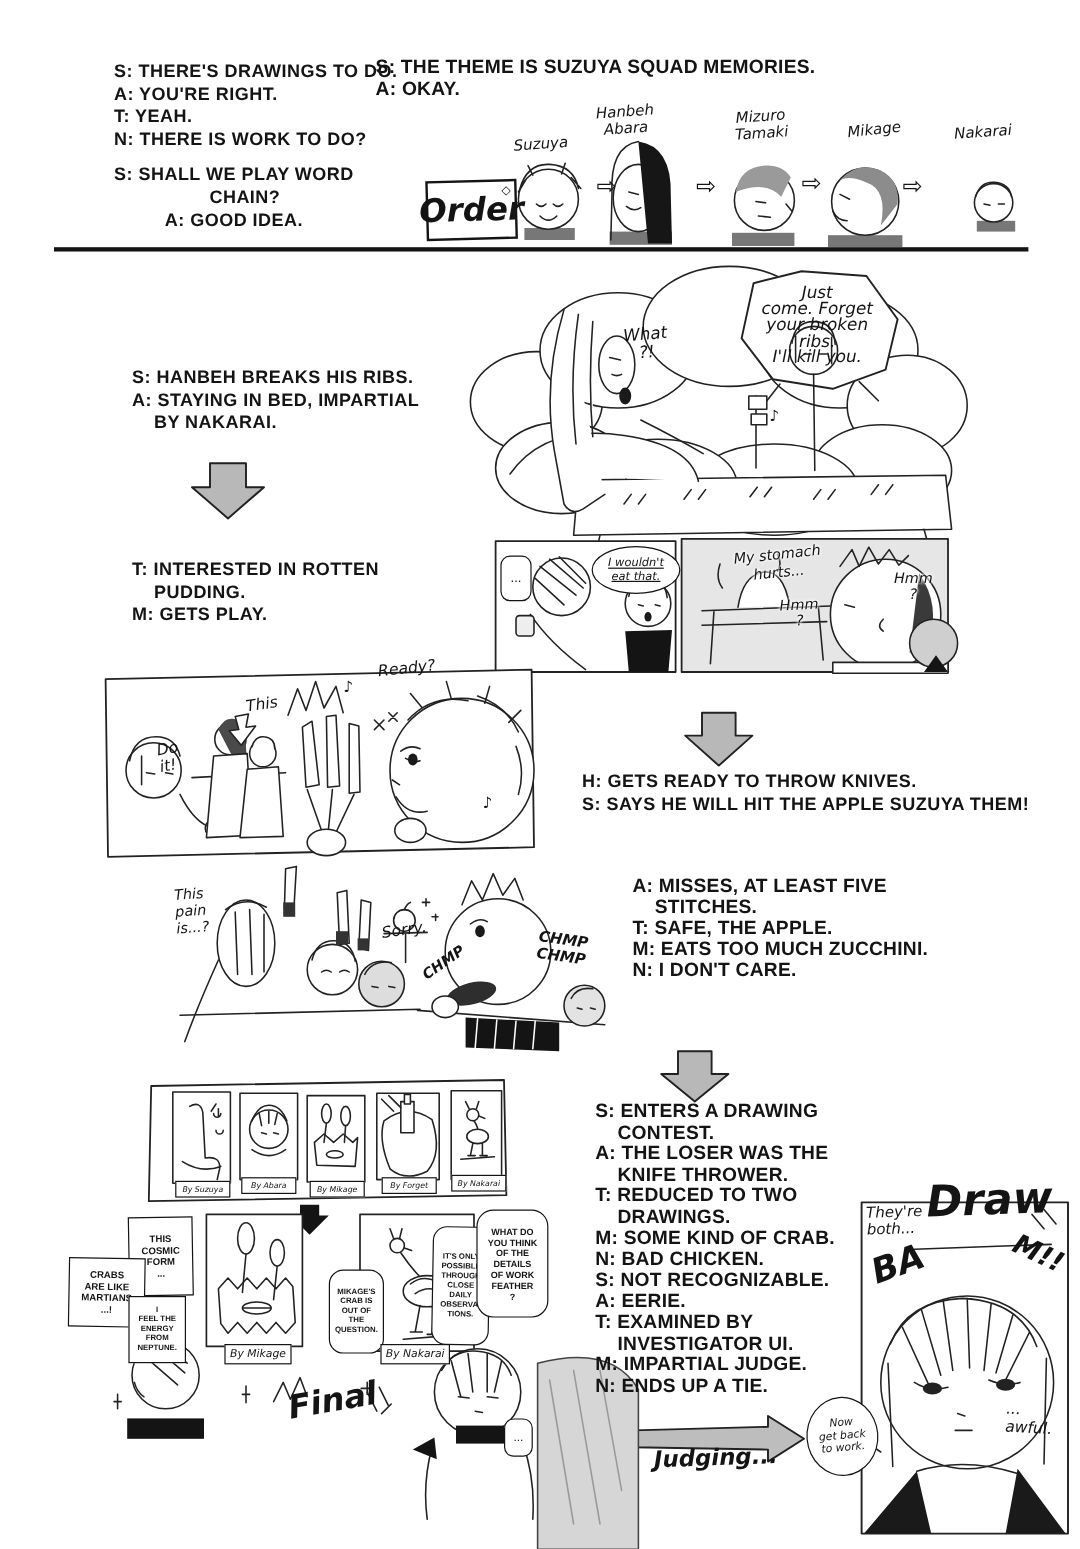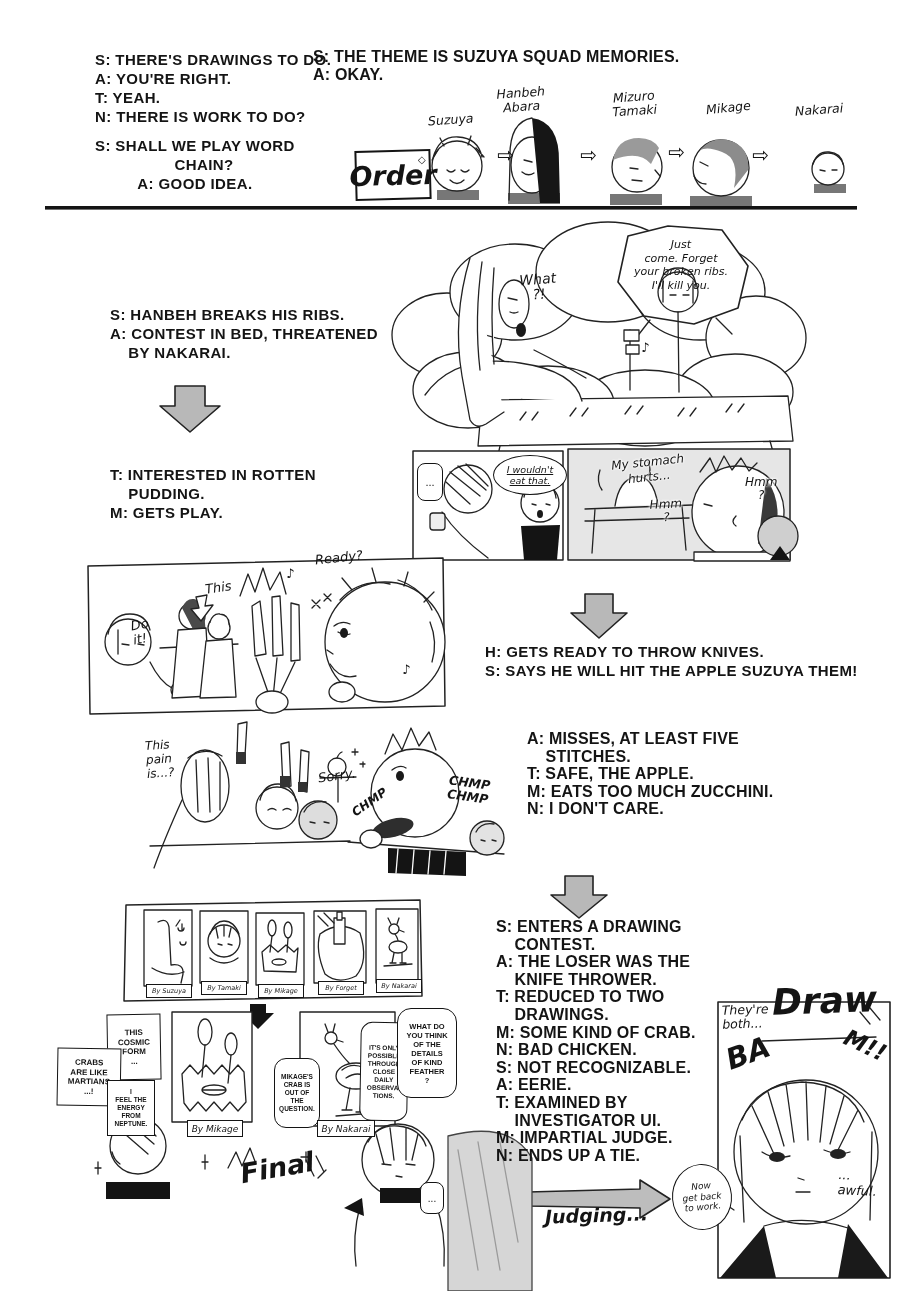--- a/index.html
+++ b/index.html
@@ -258,25 +258,25 @@
 Tamaki</div>
 <div class="hand" style="left:706px;top:100px;transform:rotate(-6deg);font-size:12.5px;">Mikage</div>
 <div class="hand" style="left:795px;top:102px;transform:rotate(-4deg);font-size:12.5px;">Nakarai</div>
 
 <div class="hand" style="left:497px;top:148px;font-size:20px;font-style:normal;">⇨</div>
 <div class="hand" style="left:580px;top:148px;font-size:20px;font-style:normal;">⇨</div>
 <div class="hand" style="left:668px;top:145px;font-size:20px;font-style:normal;">⇨</div>
 <div class="hand" style="left:752px;top:148px;font-size:20px;font-style:normal;">⇨</div>
 
 <div class="cap" style="left:110px;top:305px;">S: HANBEH BREAKS HIS RIBS.
-A: CONTEST IN BED, THREATENED
+A: STAYING IN BED, IMPARTIAL
     BY NAKARAI.</div>
 <div class="hand ctr" style="left:520px;top:272px;transform:rotate(-5deg);font-size:14px;">What
 ?!</div>
-<div class="hand ctr" style="left:625px;top:238px;width:112px;font-size:11px;line-height:13.5px;">Just
+<div class="hand ctr" style="left:625px;top:238px;width:112px;font-size:14px;line-height:13.5px;">Just
 come. Forget
 your broken ribs.
 I'll kill you.</div>
 <div class="hand" style="left:641px;top:340px;font-style:normal;">♪</div>
 
 <div class="cap" style="left:110px;top:465px;">T: INTERESTED IN ROTTEN
     PUDDING.
 M: GETS PLAY.</div>
 <div class="bub" style="left:417px;top:463px;width:24px;height:36px;border-radius:8px;font-size:11px;">...</div>
 <div class="bub" style="left:493px;top:455px;width:72px;height:38px;border-radius:50%;font:italic 9.5px/11px 'DejaVu Sans',sans-serif;text-decoration:underline;">I wouldn't
@@ -318,21 +318,21 @@
     DRAWINGS.
 M: SOME KIND OF CRAB.
 N: BAD CHICKEN.
 S: NOT RECOGNIZABLE.
 A: EERIE.
 T: EXAMINED BY
     INVESTIGATOR UI.
 M: IMPARTIAL JUDGE.
 N: ENDS UP A TIE.</div>
 <div class="bub" style="left:146px;top:984px;width:44px;height:12px;border-width:1px;font:italic 6.5px 'DejaVu Sans',sans-serif;">By Suzuya</div>
-<div class="bub" style="left:201px;top:981px;width:44px;height:12px;border-width:1px;font:italic 6.5px 'DejaVu Sans',sans-serif;">By Tamaki</div>
+<div class="bub" style="left:201px;top:981px;width:44px;height:12px;border-width:1px;font:italic 6.5px 'DejaVu Sans',sans-serif;">By Abara</div>
 <div class="bub" style="left:258px;top:984px;width:44px;height:12px;border-width:1px;font:italic 6.5px 'DejaVu Sans',sans-serif;">By Mikage</div>
 <div class="bub" style="left:318px;top:981px;width:44px;height:12px;border-width:1px;font:italic 6.5px 'DejaVu Sans',sans-serif;">By Forget</div>
 <div class="bub" style="left:376px;top:979px;width:44px;height:12px;border-width:1px;font:italic 6.5px 'DejaVu Sans',sans-serif;">By Nakarai</div>
 
 <div class="bub" style="left:107px;top:1014px;width:52px;height:64px;font-weight:700;font-size:8px;line-height:9.5px;transform:rotate(-1deg);">THIS
 COSMIC
 FORM
 ...</div>
 <div class="bub" style="left:57px;top:1048px;width:62px;height:56px;font-weight:700;font-size:8px;line-height:9.5px;transform:rotate(1deg);">CRABS
 ARE LIKE
@@ -353,21 +353,21 @@
 POSSIBLE
 THROUGH
 CLOSE
 DAILY
 OBSERVA-
 TIONS.</div>
 <div class="bub" style="left:397px;top:1008px;width:58px;height:88px;border-radius:14px;font-weight:700;font-size:7.5px;line-height:9px;">WHAT DO
 YOU THINK
 OF THE
 DETAILS
-OF KIND
+OF WORK
 FEATHER
 ?</div>
 <div class="bub" style="left:317px;top:1120px;width:56px;height:15px;font:italic 9px 'DejaVu Sans',sans-serif;">By Nakarai</div>
 
 <div class="hand big" style="left:240px;top:1160px;transform:rotate(-10deg);font-size:27px;">Final</div>
 <div class="hand big" style="left:545px;top:1208px;transform:rotate(-2deg);font-size:19px;">Judging...</div>
 <div class="bub" style="left:420px;top:1182px;width:22px;height:30px;border-radius:8px;font-size:10px;">...</div>
 
 <div class="hand" style="left:722px;top:1003px;transform:rotate(-2deg);font-size:12.5px;line-height:14px;">They're
 both...</div>

